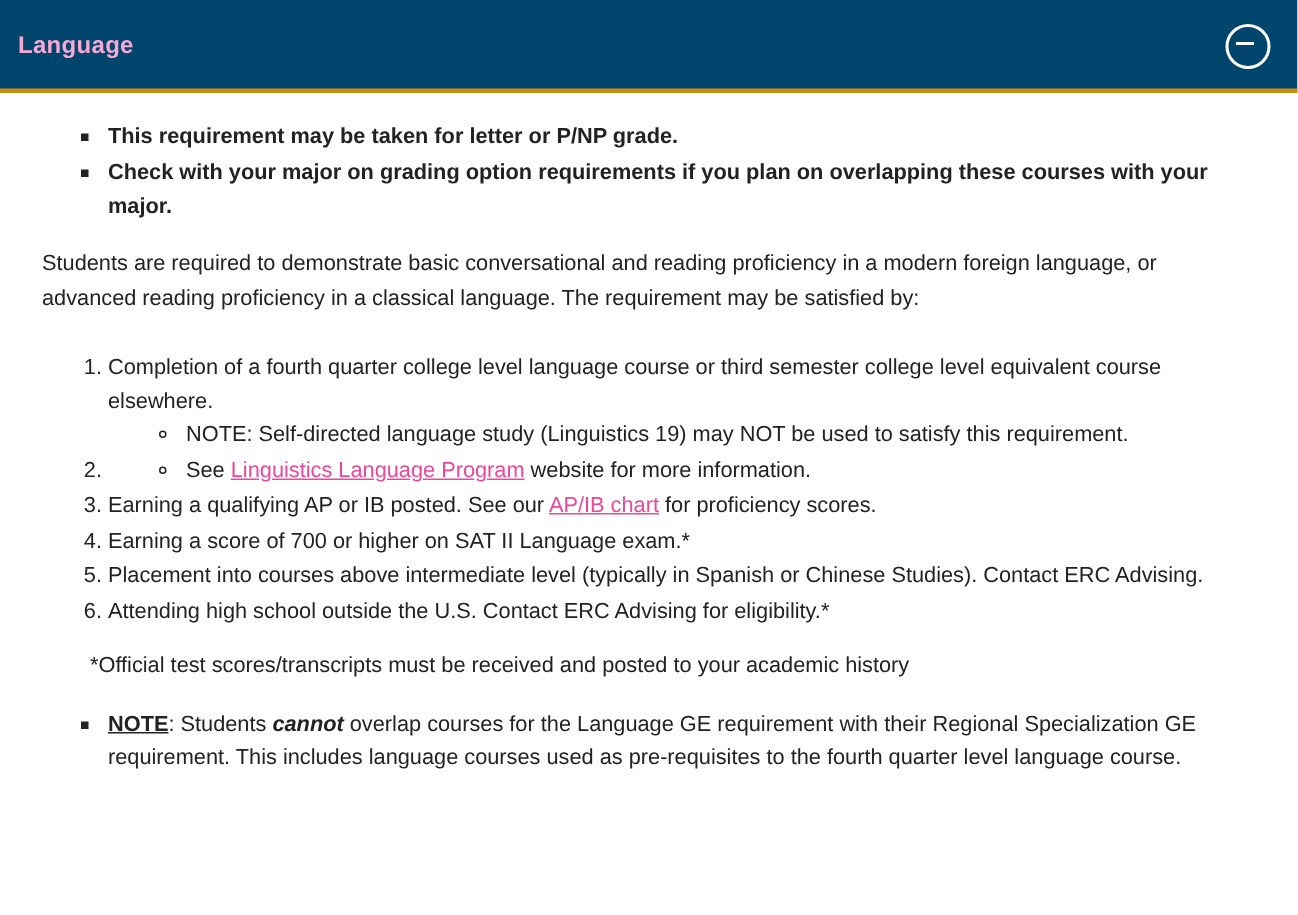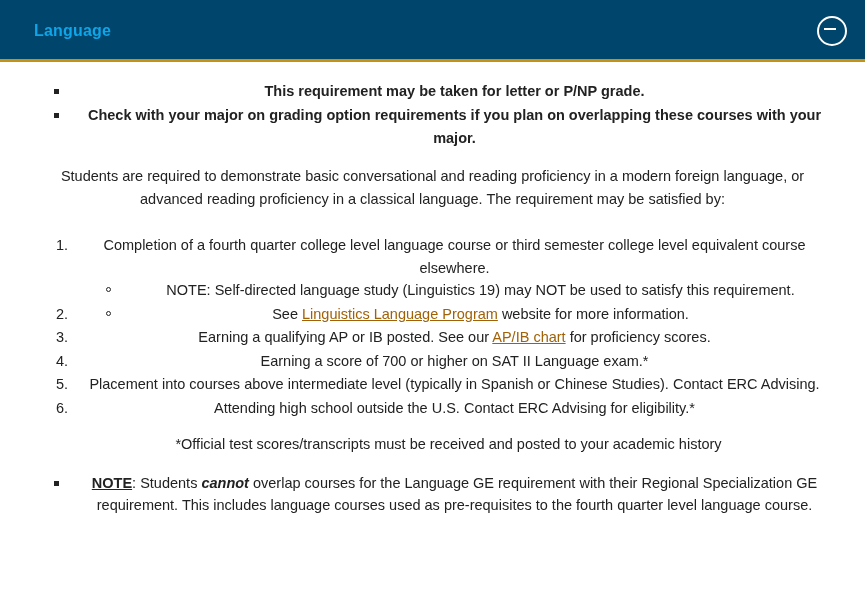--- a/index.html
+++ b/index.html
@@ -30,25 +30,24 @@
   .panel-header::after {
     content: "";
     position: absolute;
     left: 0;
     bottom: 0;
     width: 100%;
     height: 3px;
     background: #c69214;
   }
   .panel-title {
-    color: #0ea5e9;
+    color: #f9a8d4;
     font-size: 16px;
     font-weight: bold;
     letter-spacing: 0.2px;
-    margin-left: 22px;
   }
   .collapse-btn {
     width: 26px;
     height: 26px;
     border: 2px solid #ffffff;
     border-radius: 50%;
     position: relative;
     flex: 0 0 auto;
     cursor: pointer;
   }
@@ -59,21 +58,20 @@
     width: 12px;
     height: 2px;
     background: #ffffff;
   }
   .panel-body {
     padding: 12px 28px 6px 28px;
     box-sizing: border-box;
     font-size: 14.5px;
     line-height: 1.55;
     color: #222222;
-    text-align: center;
   }
   .square-list {
     list-style: none;
     margin: 6px 0 0 0;
     padding: 0 0 0 26px;
   }
   .square-list > li {
     position: relative;
     padding-left: 18px;
     margin-bottom: 2px;
@@ -115,21 +113,21 @@
     position: absolute;
     left: 0;
     top: 8px;
     width: 5px;
     height: 5px;
     border: 1px solid #222222;
     border-radius: 50%;
     box-sizing: border-box;
   }
   a.link {
-    color: #a16207;
+    color: #ec4899;
     text-decoration: underline;
   }
   p.footnote {
     margin: 14px 0 0 0;
     padding-left: 32px;
   }
   .note-block {
     margin-top: 14px;
   }
   .note-block .square-list {

